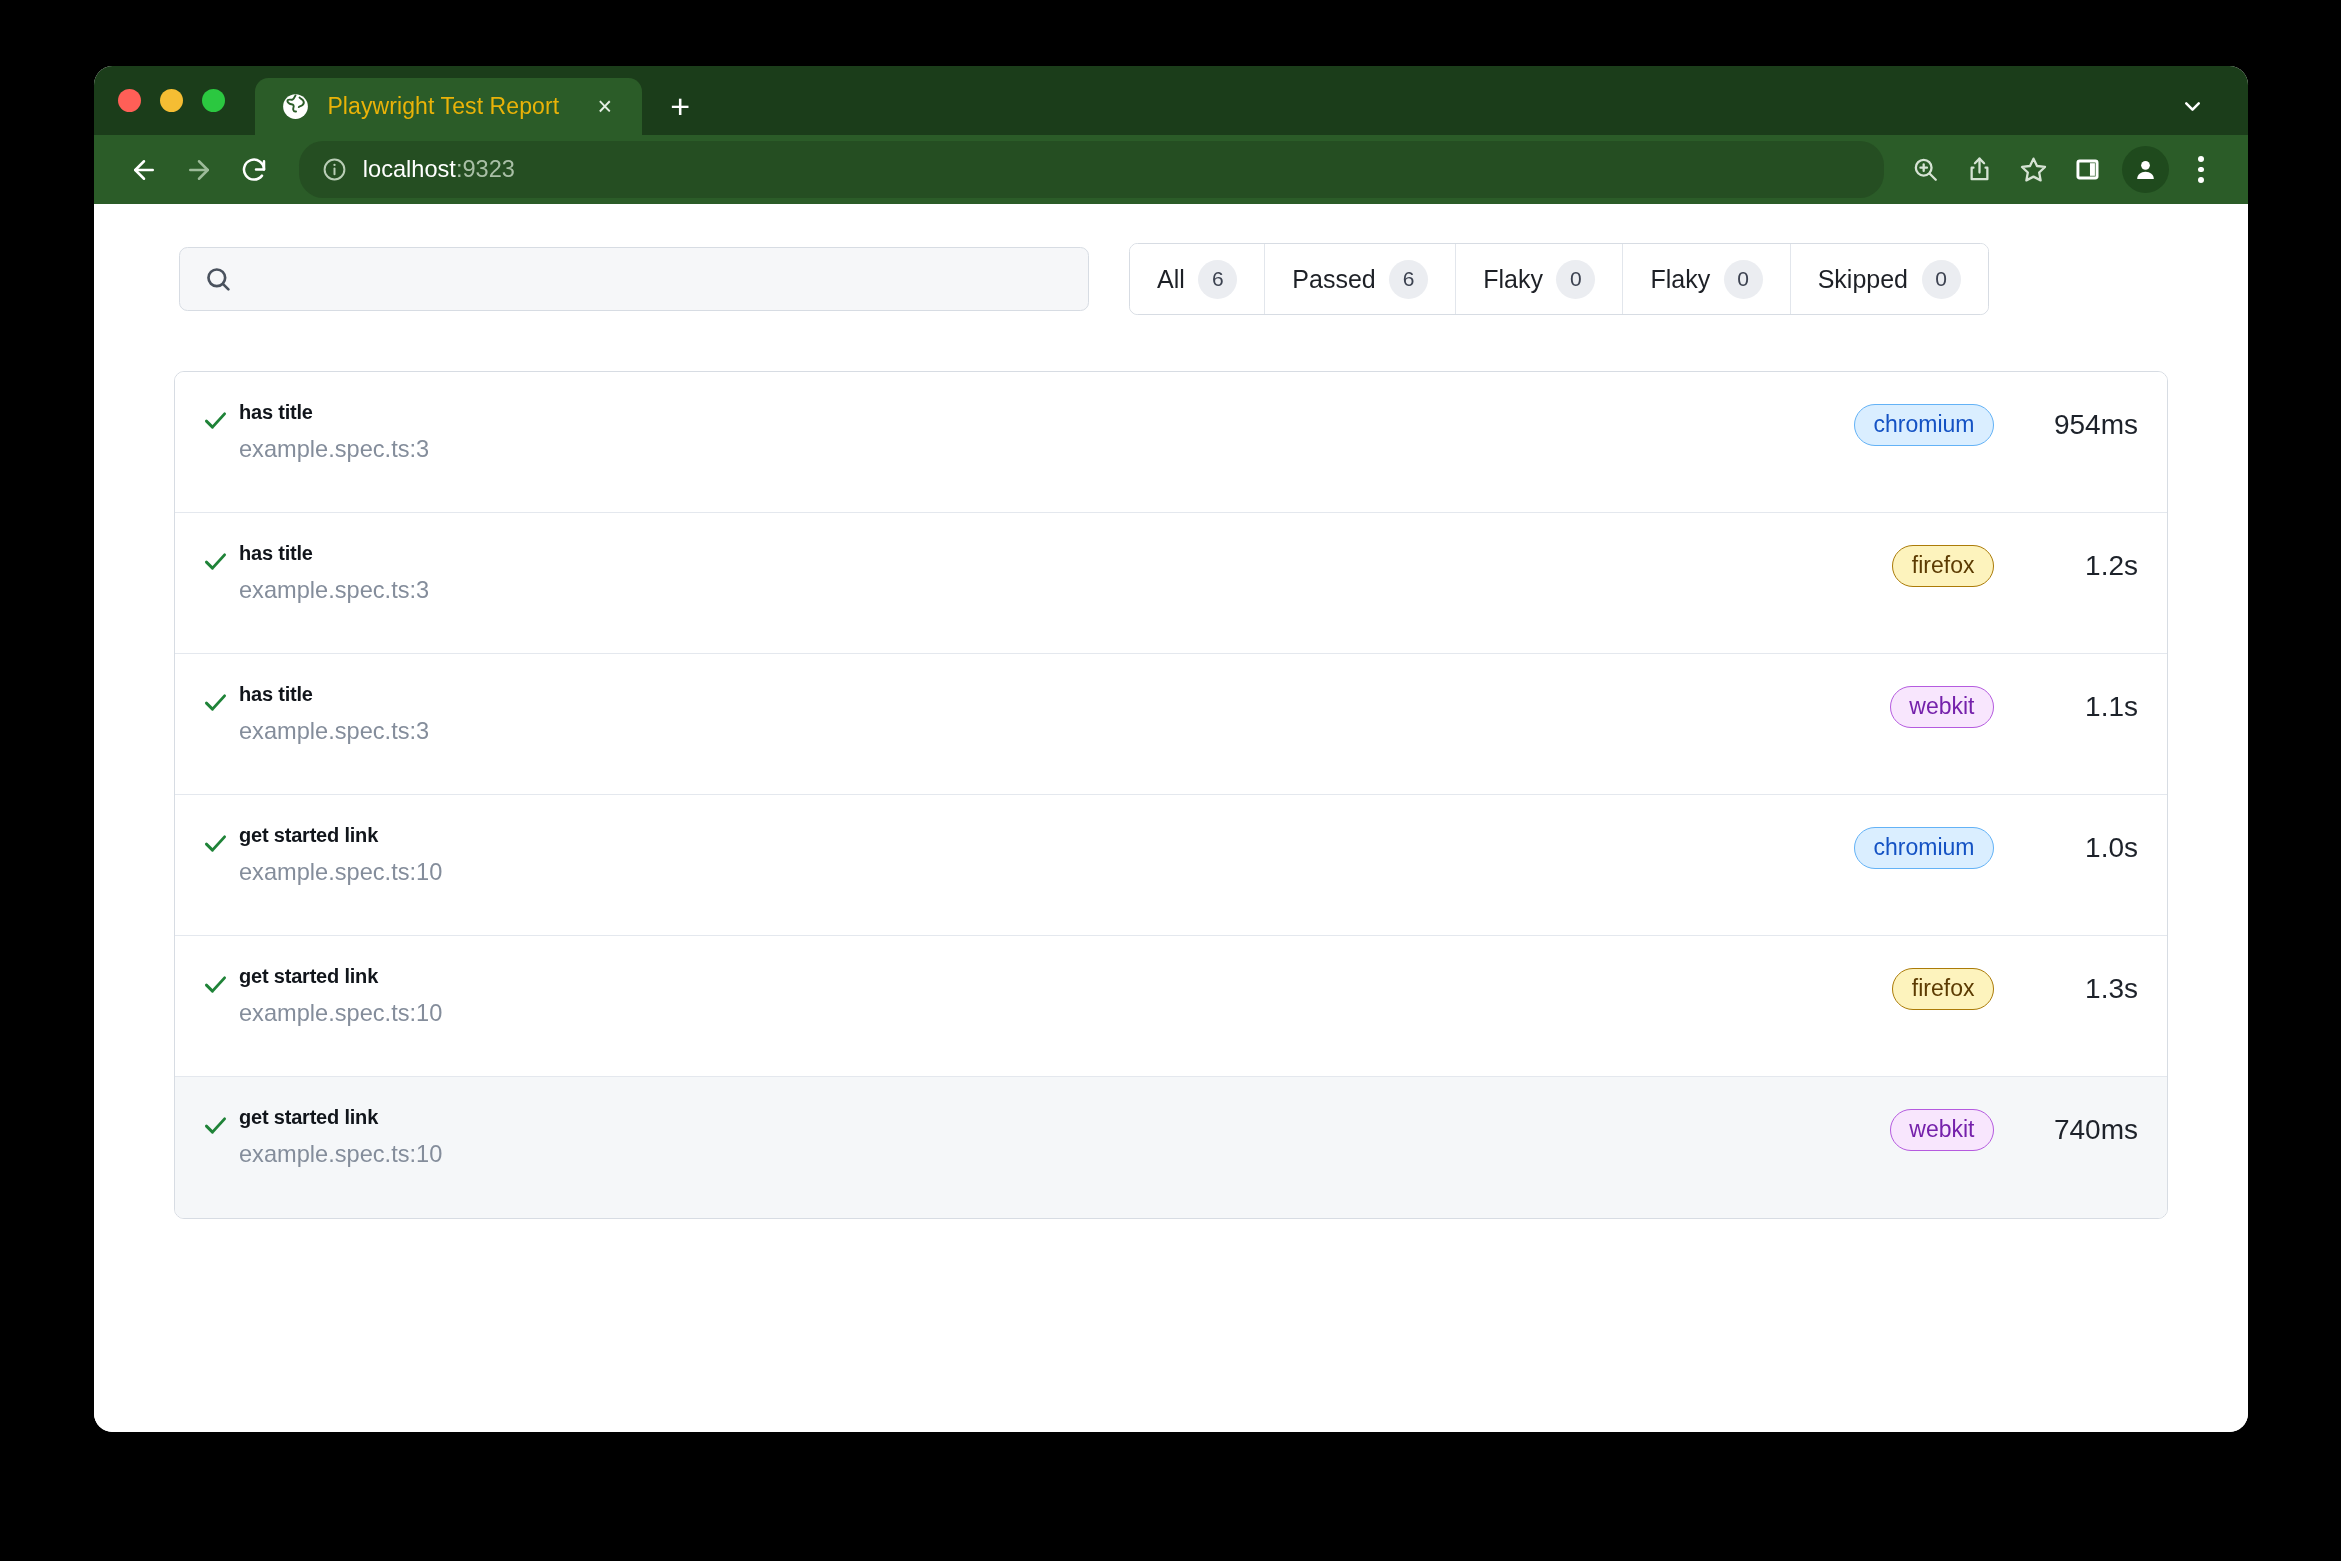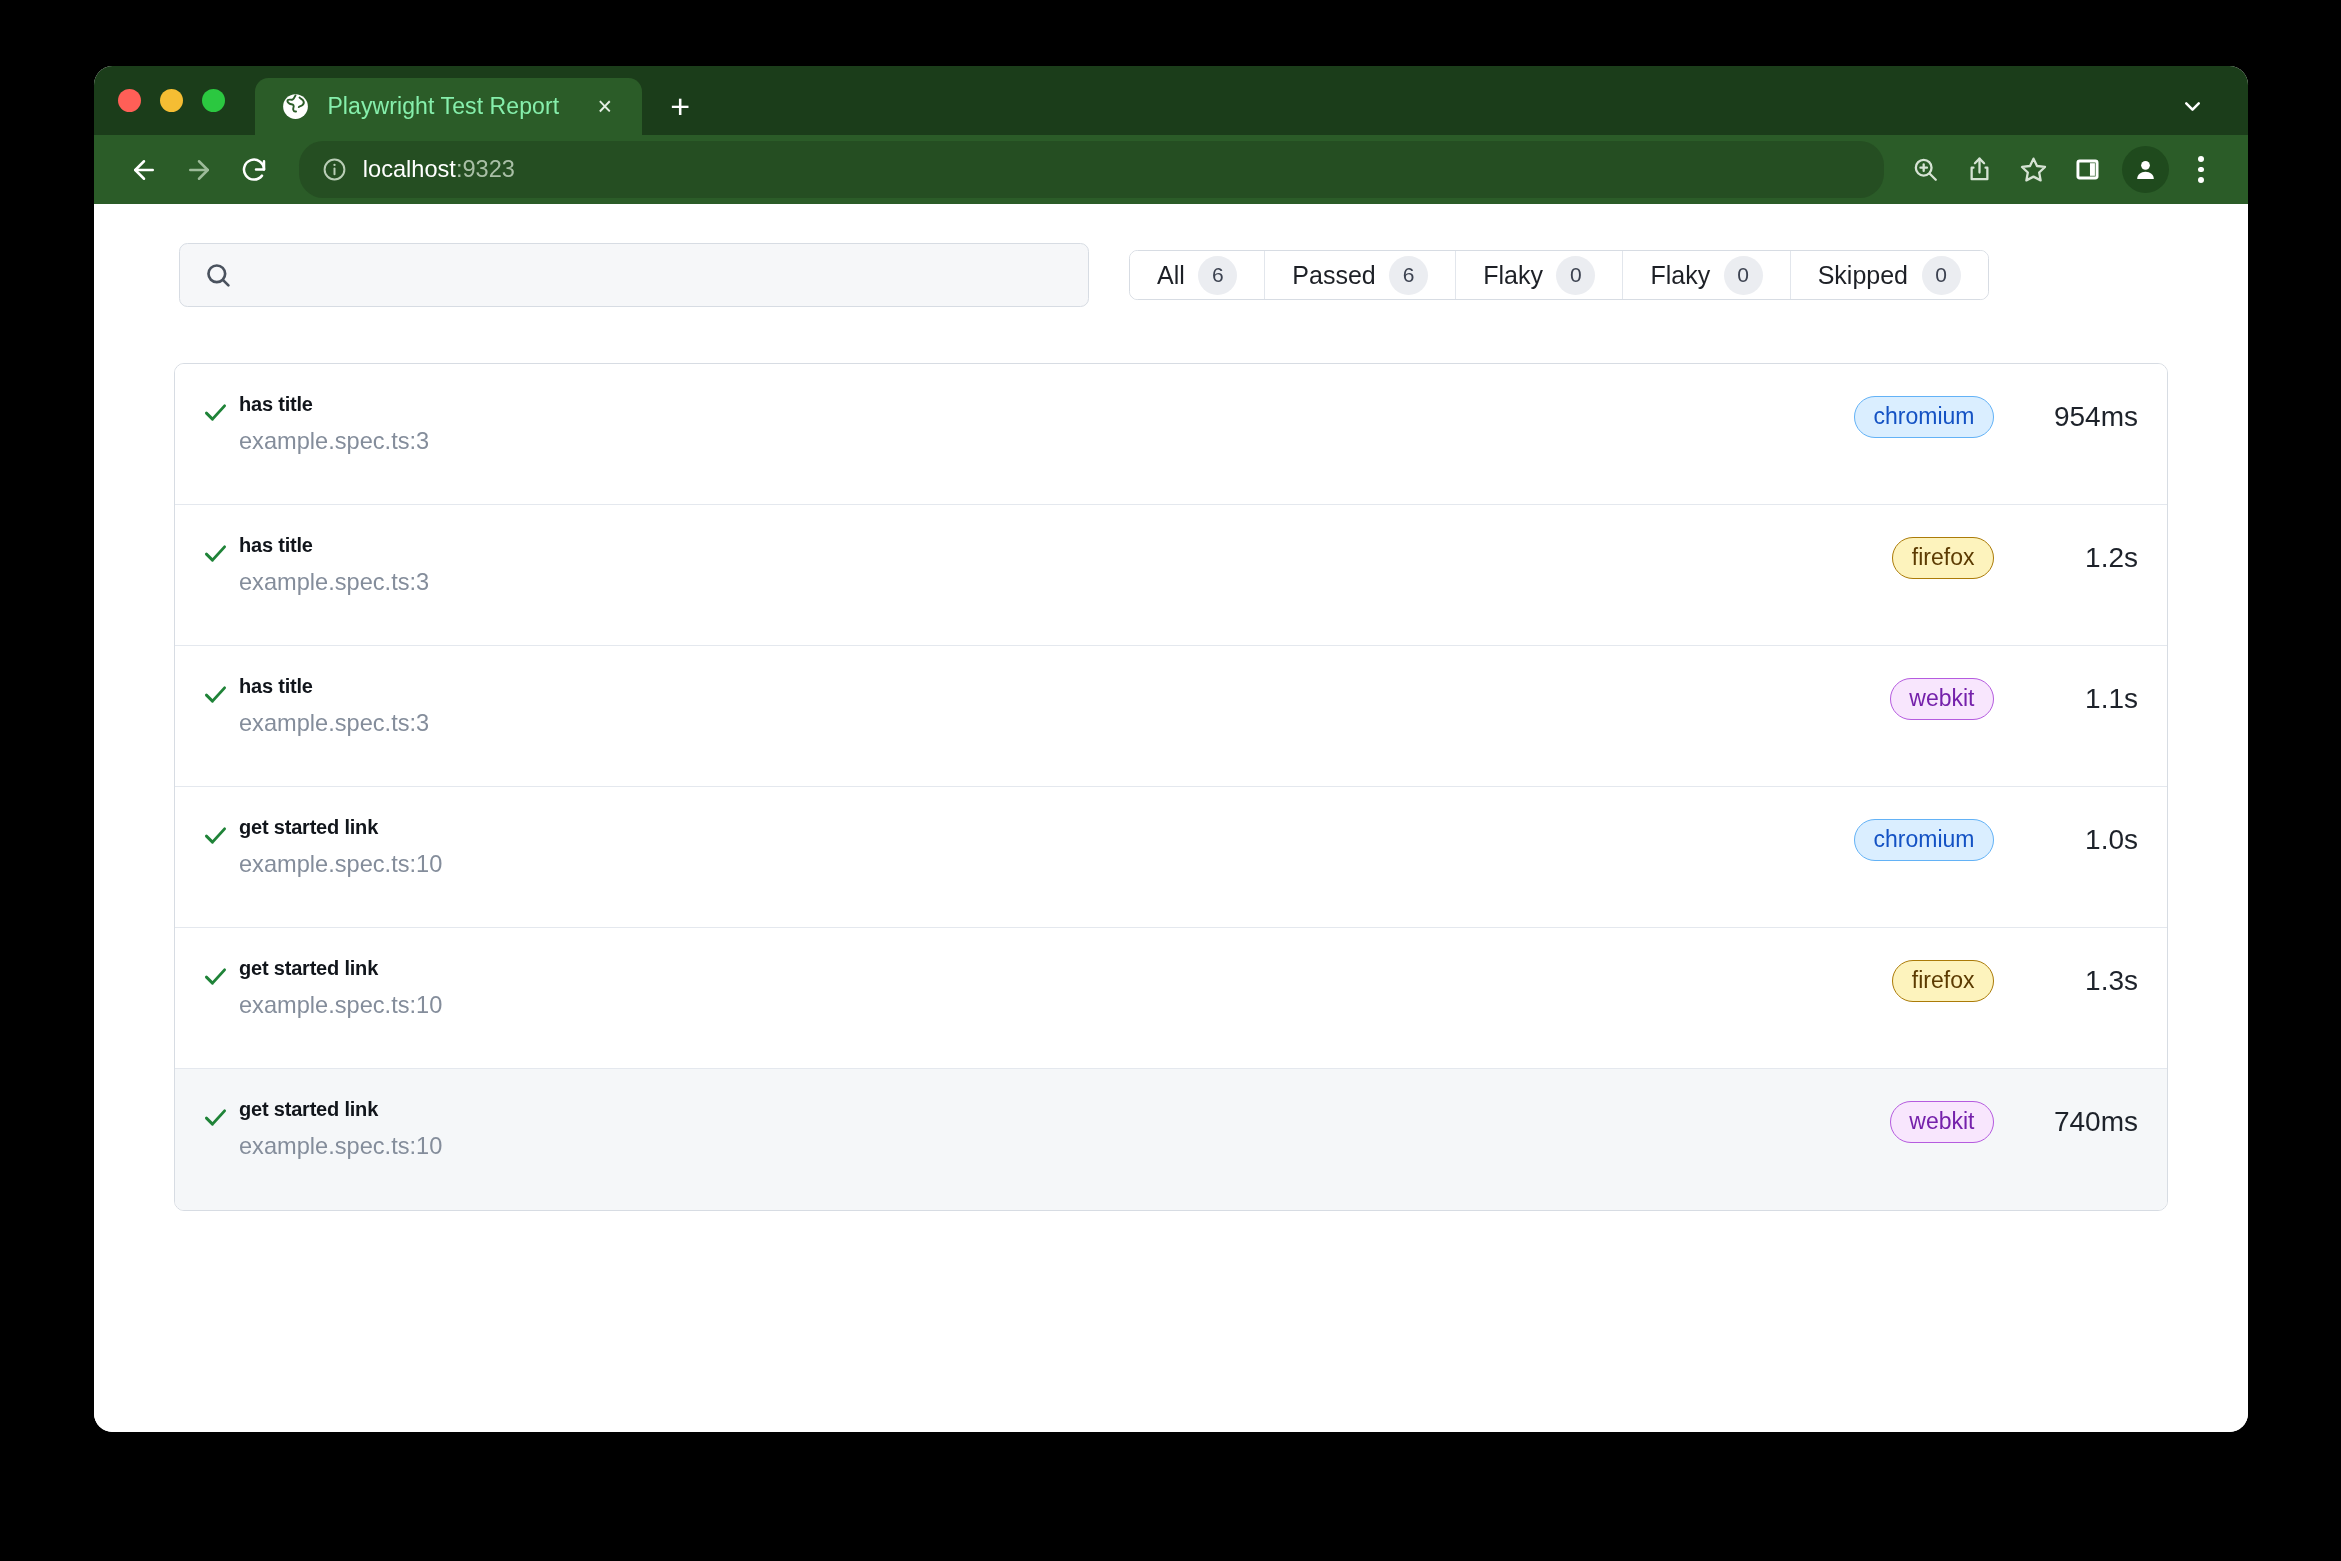--- a/index.html
+++ b/index.html
@@ -53,21 +53,21 @@
     border-radius: 13.5px 13.5px 0 0;
     position: relative;
   }
   .tab-favicon {
     width: 30px; height: 30px;
     flex: 0 0 30px;
     display: flex; align-items: center; justify-content: center;
   }
   .tab-title {
     flex: 1;
-    color: #86efac;
+    color: #eab308;
     font-size: 23px;
     letter-spacing: 0.1px;
     white-space: nowrap;
     overflow: hidden;
     text-overflow: ellipsis;
   }
   .tab-close {
     width: 35px; height: 35px;
     display: flex; align-items: center; justify-content: center;
     color: #e6efe5;
@@ -204,21 +204,21 @@
     background: transparent;
     font-family: "Liberation Sans", sans-serif;
     font-size: 23px;
     color: #20242b;
   }
   .search-input::placeholder { color: #8b939f; }
 
   .filter-tabs {
     display: flex;
     align-items: stretch;
-    height: 50px;
+    height: 72px;
     border: 1.7px solid #d7dce3;
     border-radius: 8.4px;
     overflow: hidden;
     background: #ffffff;
     flex: 0 0 auto;
   }
   .filter-tab {
     display: flex;
     align-items: center;
     gap: 13.5px;

